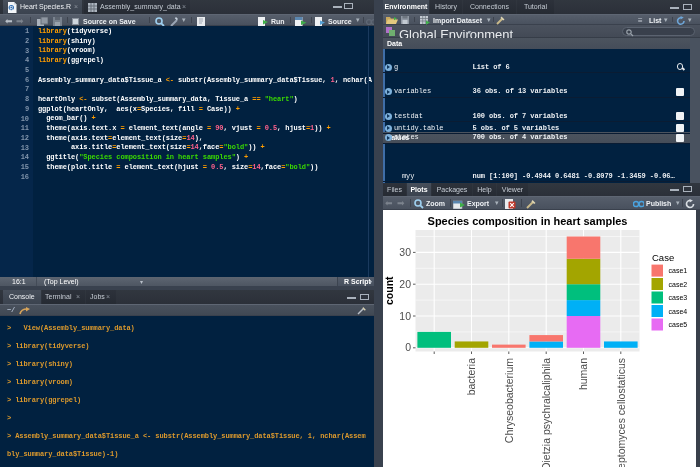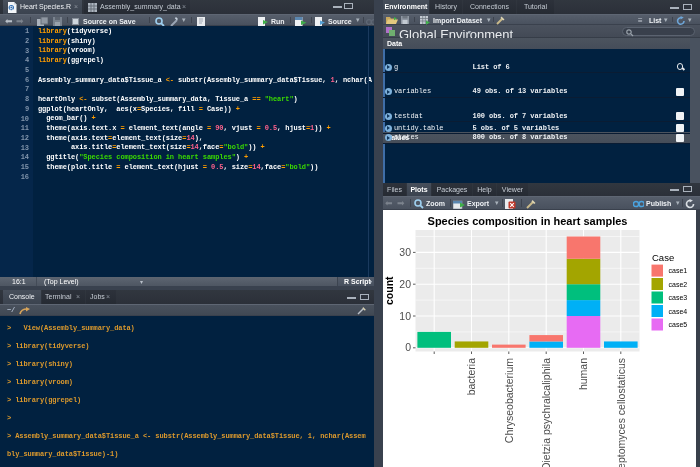--- a/index.html
+++ b/index.html
@@ -251,40 +251,44 @@
         </div>
       <div class="erow" style="top:23.2px;">
           <i></i>
           <b>g</b>
           <u>List of 6</u>
           <m></m>
         </div>
       <div class="erow" style="top:47.6px;">
           <i></i>
           <b>variables</b>
-          <u>49 obs. of 13 variables</u>
+          <u>36 obs. of 13 variables</u>
           <s></s>
         </div>
       <div class="erow" style="top:59.8px;margin-top:34px;">
           <i></i>
           <b>states</b>
-          <u>800 obs. of 8 variables</u>
+          <u>700 obs. of 4 variables</u>
           <s></s>
         </div>
       <div class="erow" style="top:72px;text-decoration:underline;">
           <i></i>
           <b>testdat</b>
           <u>100 obs. of 7 variables</u>
           <s></s>
         </div>
       <div class="erow" style="top:84.2px;">
           <i></i>
           <b>untidy.table</b>
           <u>5 obs. of 5 variables</u>
           <s></s>
+        </div>
+      <div class="erow" style="top:132px;">
+          <b style="left:19px;">myy</b>
+          <u>num [1:100] -0.4944 0.6481 -0.8079 -1.3459 -0.06…</u>
         </div>
     </div>
     <div class="abs" style="left:307px;top:38px;width:10px;height:145px;background:#49525f;"></div>
   </div>
 
   <div class="pane" id="plotpane" style="left:383px;top:183px;width:317px;height:284px;background:#31373f;">
     <div class="tabbar" style="height:13px;"></div>
     <div class="tab" style="left:0px;width:23px;height:13px;line-height:13px;">Files</div>
     <div class="tab active" style="left:24px;width:24px;height:13px;line-height:13px;font-weight:bold;">Plots</div>
     <div class="tab" style="left:49px;width:40px;height:13px;line-height:13px;">Packages</div>

